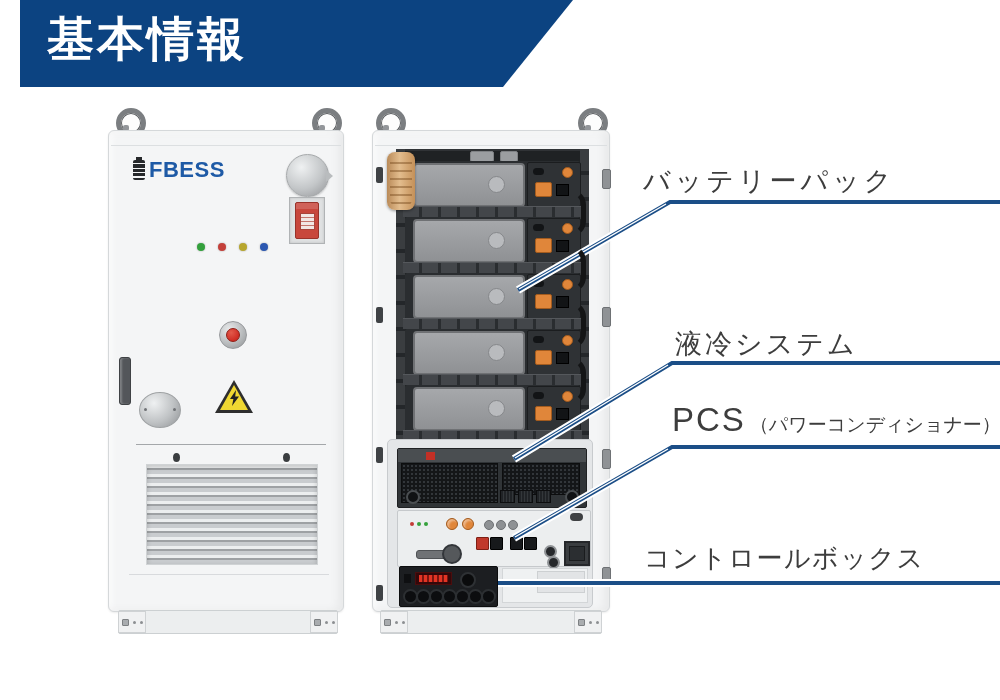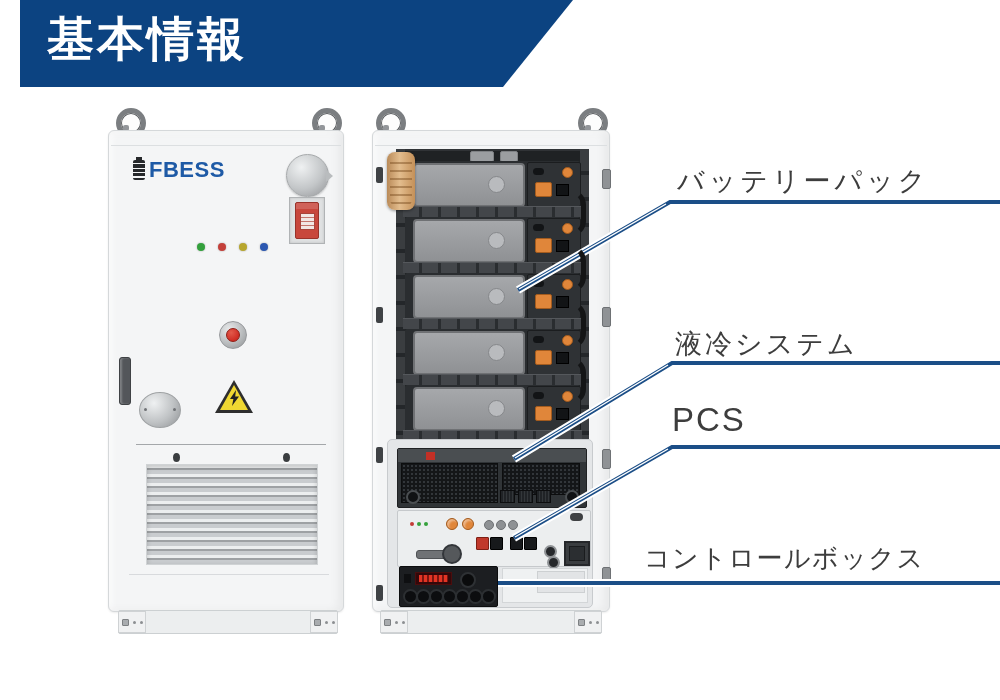--- a/index.html
+++ b/index.html
@@ -360,26 +360,27 @@
     <polyline class="lead-casing" points="447,583 986,583" stroke-linecap="round"></polyline>
     <polyline class="lead" points="498,290 650,202 986,202"></polyline>
     <polyline class="lead" points="494,459 652,363 986,363"></polyline>
     <polyline class="lead" points="494,538 652,447 986,447"></polyline>
     <polyline class="lead" points="447,583 986,583" stroke-linecap="round"></polyline>
     <line class="lead-core" x1="499" y1="289" x2="646" y2="204"></line>
     <line class="lead-core" x1="495" y1="458" x2="648" y2="365"></line>
     <line class="lead-core" x1="495" y1="537" x2="648" y2="449"></line>
   </svg>
 
-  <div class="callout c-batt" style="left:657px;top:163px;">
+  <div class="callout c-batt" style="left:623px;top:163px;">
     <span class="main">バッテリーパック</span>
   </div>
   <div class="callout c-cool" style="left:655px;top:326px;">
     <span class="main">液冷システム</span>
   </div>
   <div class="callout c-pcs" style="left:652px;top:401px;">
     <span class="main">PCS</span>
+    <span class="sub">（パワーコンディショナー）</span>
   </div>
   <div class="callout c-ctrl" style="left:624px;top:541px;">
     <span class="main">コントロールボックス</span>
   </div>
 
 </div>
 
 </body></html>

